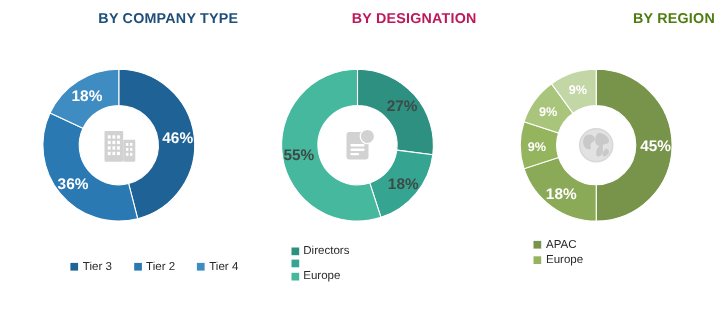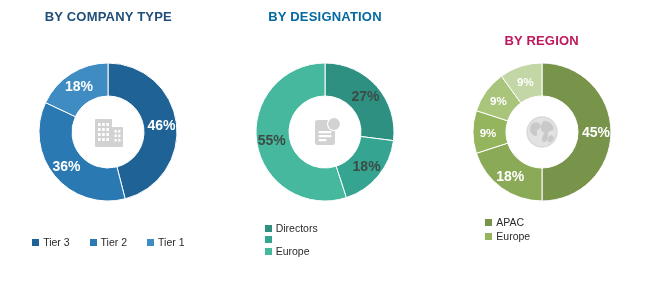--- a/index.html
+++ b/index.html
@@ -6,42 +6,42 @@
   body{
     width:650px;height:282px;background:#ffffff;
     font-family:"Liberation Sans", sans-serif;
     overflow:hidden;
   }
   .board{display:flex;width:650px;height:282px;}
   .panel{position:relative;width:216.67px;height:282px;}
 
   .panel-title{
     position:absolute;top:9px;left:0;width:100%;
-    text-align:center;font-size:13px;font-weight:bold;
+    text-align:right;font-size:13px;font-weight:bold;
     letter-spacing:.2px;
   }
   .t1{color:#1F4E79;}
-  .t2{color:#0369a1;}
-  .t3{color:#be185d;margin-top:24px;}
+  .t2{color:#be185d;}
+  .t3{color:#4d7c0f;}
 
   .donut-wrap{position:absolute;left:0;width:100%;}
   .donut{display:block;margin:0 auto;}
 
   .center-icon{
     position:absolute;
     display:flex;align-items:center;justify-content:center;
     pointer-events:none;
   }
   .center-icon svg{display:block;}
 
   .legend{
     position:absolute;left:0;width:100%;
     display:flex;font-size:10.5px;color:#2a2a2a;
   }
-  .legend.row{flex-direction:row;justify-content:center;gap:20px;}
+  .legend.row{flex-direction:row;justify-content:flex-end;gap:20px;}
   .legend.col{flex-direction:column;align-items:flex-start;padding-left:48px;gap:2px;justify-content:space-between;}
   .legend.col.wide{padding-left:52px;}
   .legend-item{display:flex;align-items:center;gap:4px;white-space:nowrap;}
   .swatch{width:7px;height:7px;display:inline-block;flex:0 0 auto;}
 
   .slice-label{
     font-weight:bold;
     font-family:"Liberation Sans", sans-serif;
   }
 </style>
@@ -94,21 +94,21 @@
         <div class="legend-item">
           <span class="swatch" style="background: rgb(31, 98, 150);"></span>
           <span>Tier 3</span>
         </div>
         <div class="legend-item">
           <span class="swatch" style="background: rgb(43, 121, 179);"></span>
           <span>Tier 2</span>
         </div>
         <div class="legend-item">
           <span class="swatch" style="background: rgb(63, 140, 194);"></span>
-          <span>Tier 1</span>
+          <span>Tier 4</span>
         </div>
       </div>
   </div>
 
   <div class="panel">
     <div class="panel-title t2">BY DESIGNATION</div>
     <div class="donut-wrap" style="top:42px;">
       <svg class="donut" id="donut1" width="180" height="180" viewBox="0 0 180 180">
           <path d="M90 21 A69 69 0 0 1 158.45591439069898 98.647993115937 L125.7161292473212 94.51199640831496 A36 36 0 0 0 90 54 Z" fill="#2E9080" stroke="#ffffff" stroke-width="1"></path>
           <text x="130.5059977600448" y="59.2891592725228" text-anchor="middle" fill="#3d4b47" font-size="14" font-weight="bold" font-family="&quot;Liberation Sans&quot;, sans-serif" class="slice-label">27%</text>

